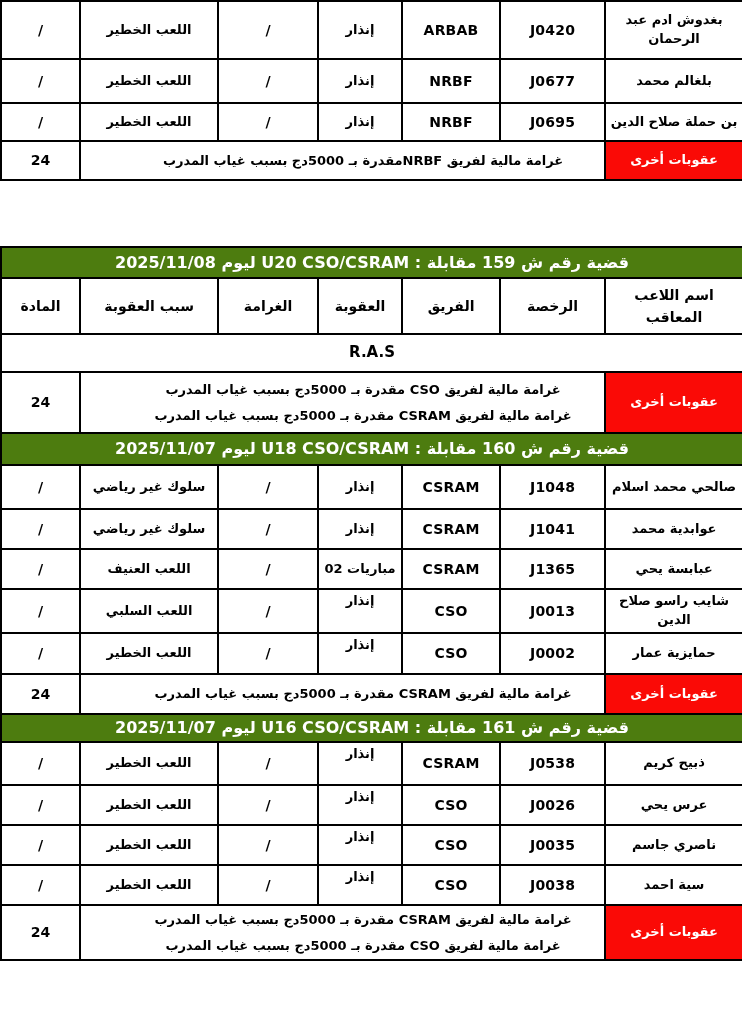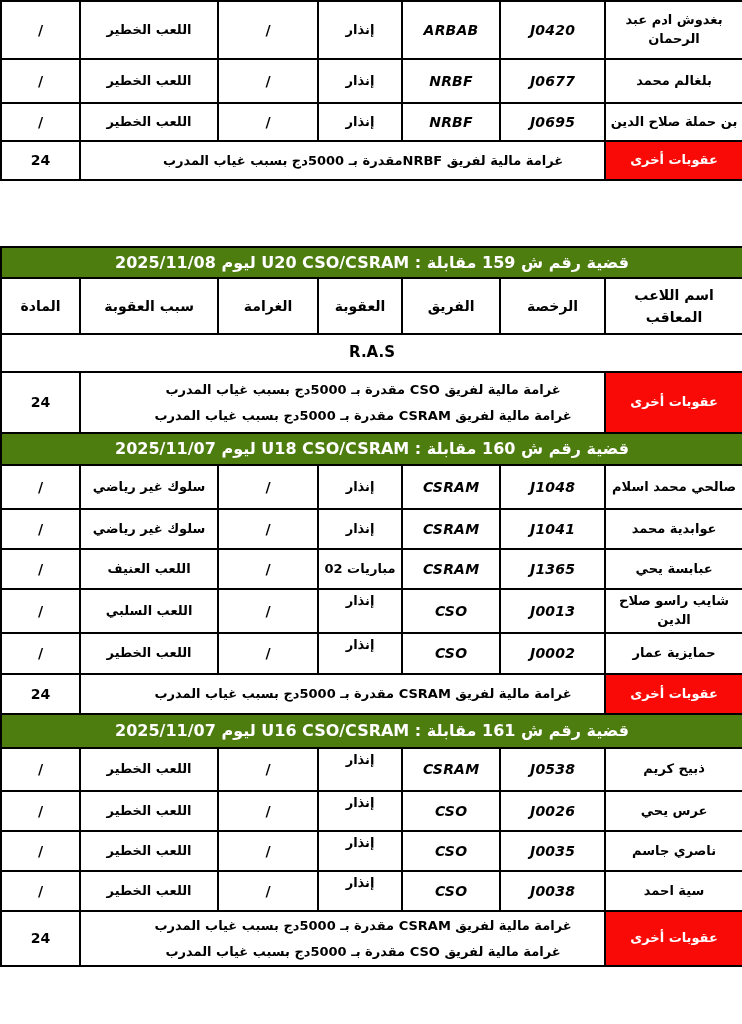--- a/index.html
+++ b/index.html
@@ -12,21 +12,21 @@
     border-collapse:collapse;table-layout:fixed;width:742px;
     position:absolute;left:0;direction:rtl;
   }
   #tbl-top{top:0;}
   #tbl-main{top:246px;}
   td{
     border:2px solid #000;text-align:center;vertical-align:middle;
     font-size:13px;line-height:1.45;padding:0 3px;overflow:hidden;
     font-weight:bold;
   }
-  td.lat{font-size:14px;letter-spacing:.2px;font-style:italic;}
+  td.lat{font-size:14px;letter-spacing:.2px;}
   td.bar-cell{background:#4d7c0f;color:#fff;font-size:16px;border-color:#000;}
   td.head-cell{font-size:14px;line-height:1.6;}
   td.red-cell{background:#fa0a06;color:#fff;font-size:13px;}
   td.ras-cell{font-size:15px;}
   td.fine-cell{font-size:13px;padding-left:44px;}
   td.fine-cell .line{line-height:26px;white-space:nowrap;}
   td.v-top{vertical-align:top;padding-top:2px;}
   td.slash-cell{font-size:14px;}
 </style>
 </head>
@@ -164,21 +164,21 @@
           <td>اللعب الخطير</td>
           <td class="slash-cell">/</td>
         </tr>
         <tr style="height: 40px;">
           <td class="red-cell">عقوبات أخرى</td>
           <td class="fine-cell" colspan="5">
             <div class="line">غرامة مالية لفريق CSRAM  مقدرة بـ 5000دج بسبب غياب المدرب</div>
           </td>
           <td class="slash-cell">24</td>
         </tr>
-        <tr style="height: 34px;">
+        <tr style="height: 28px;">
           <td class="bar-cell" colspan="7">قضية رقم ش 161  مقابلة : U16  CSO/CSRAM ليوم 2025/11/07</td>
         </tr>
         <tr style="height: 43px;">
           <td>ذبيح كريم</td>
           <td class="lat">J0538</td>
           <td class="lat">CSRAM</td>
           <td class="v-top">إنذار</td>
           <td class="slash-cell">/</td>
           <td>اللعب الخطير</td>
           <td class="slash-cell">/</td>

